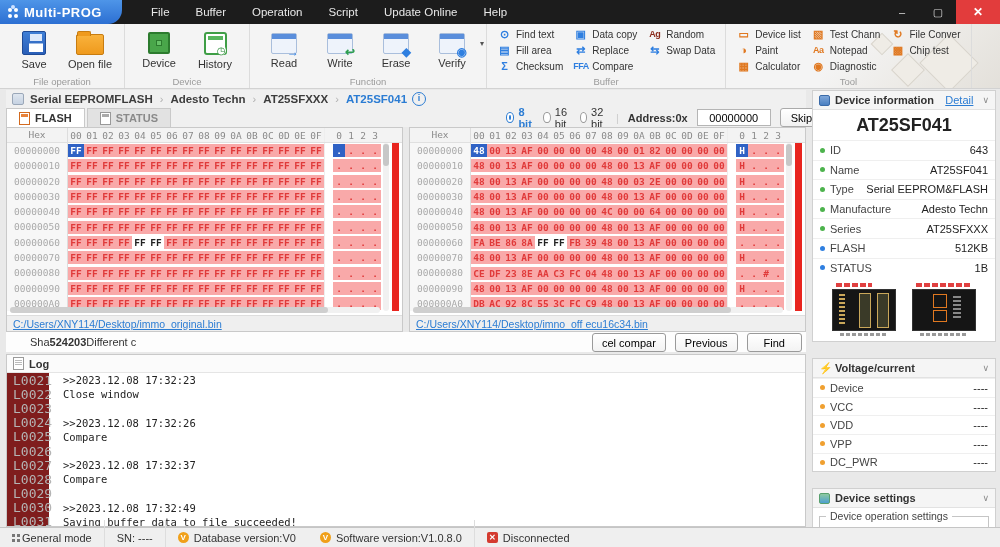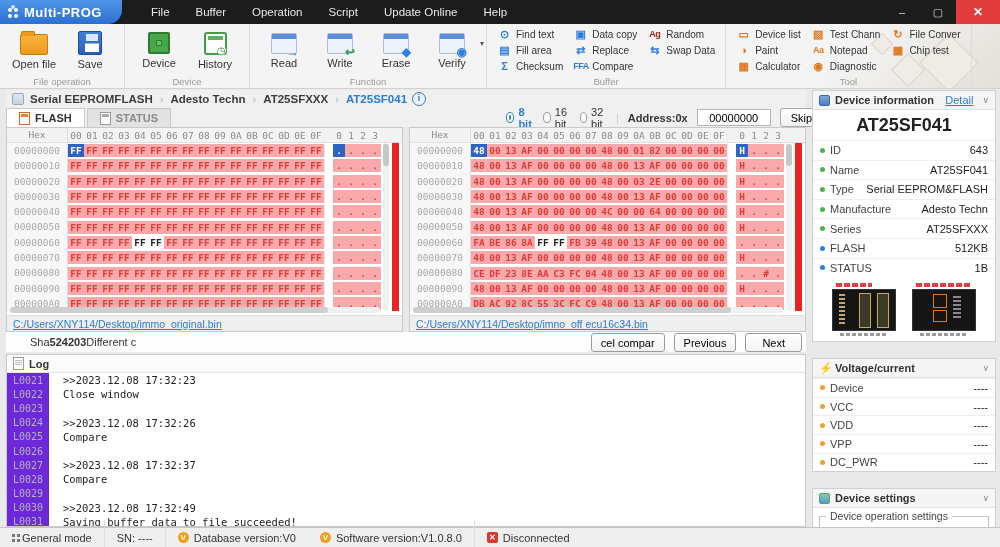--- a/index.html
+++ b/index.html
@@ -111,21 +111,21 @@
   .cmp-btn{height:17px;padding:0 9px;border:1px solid #9a9a9a;border-radius:3px;background:linear-gradient(180deg,#fff,#f3f3f3);font-size:11px;display:flex;align-items:center;cursor:default;white-space:nowrap;overflow:hidden;}
 
   
   .logpanel{position:absolute;top:354px;left:6px;width:800px;height:173px;background:#fff;border:1px solid #c9c9c9;box-sizing:border-box;overflow:hidden;}
   .log-header{height:17px;display:flex;align-items:center;gap:5px;padding-left:6px;border-bottom:1px solid #e5e5e5;background:#fbfbfb;}
   .log-ic{width:9px;height:11px;border:1px solid #9a9a9a;background:#fff;position:relative;}
   .log-ic::before{content:"";position:absolute;top:2px;left:1px;right:1px;height:1px;background:#bbb;box-shadow:0 2px 0 #bbb,0 4px 0 #bbb;}
   .log-title{font-size:11px;font-weight:bold;color:#333;}
   .log-body{position:absolute;top:18px;bottom:0;left:0;right:0;overflow:hidden;}
   .log-line{display:flex;height:14.2px;align-items:center;}
-  .log-num{width:42px;flex:0 0 42px;background:#6d28d9;color:#b4b4b4;font-family:"DejaVu Sans Mono",monospace;font-size:10px;padding-left:6px;box-sizing:border-box;height:100%;display:flex;align-items:center;}
+  .log-num{width:42px;flex:0 0 42px;background:#7f1d1d;color:#b4b4b4;font-family:"DejaVu Sans Mono",monospace;font-size:13px;padding-left:6px;box-sizing:border-box;height:100%;display:flex;align-items:center;}
   .log-text{font-family:"DejaVu Sans Mono",monospace;font-size:10.5px;color:#222;padding-left:14px;white-space:pre;}
 
   
   .sidebar{position:absolute;top:90px;left:812px;width:184px;bottom:20px;display:flex;flex-direction:column;gap:16px;overflow:hidden;}
   .sb-section{background:#fff;border:1px solid #d0d0d0;}
   .sb-header{height:18px;background:#f5f5f5;border-bottom:1px solid #e2e2e2;display:flex;align-items:center;gap:5px;padding:0 6px;}
   .sb-header-title{font-size:11px;font-weight:bold;color:#333;flex:1;}
   .sb-hic{width:11px;height:11px;border-radius:2px;flex:0 0 11px;}
   .sb-hic.info{background:linear-gradient(180deg,#7fa7d9,#4a7fc1);border:1px solid #3a6aa8;box-sizing:border-box;}
   .sb-hic.volt{background:none;color:#f09a1a;font-size:11px;line-height:11px;text-align:center;font-weight:bold;}
@@ -189,26 +189,26 @@
   <div class="ribbon">
     <div class="ribbon-deco">
       <i style="width:40px;height:40px;right:30px;top:18px;"></i>
       <i style="width:22px;height:22px;right:80px;top:34px;"></i>
       <i style="width:14px;height:14px;right:110px;top:12px;"></i>
     </div>
     <div id="ribbon-groups">
         <div class="tb-group">
           <div class="tb-body tb-big">
             <div class="tb-bigbtn">
+              <span class="tb-bigicon ic-save"></span>
+              <span class="tb-biglabel">Save</span>
+            </div>
+            <div class="tb-bigbtn">
               <span class="tb-bigicon ic-folder"></span>
               <span class="tb-biglabel">Open file</span>
-            </div>
-            <div class="tb-bigbtn">
-              <span class="tb-bigicon ic-save"></span>
-              <span class="tb-biglabel">Save</span>
             </div>
           </div>
           <span class="tb-group-label">File operation</span>
         </div>
         <div class="tb-group">
           <div class="tb-body tb-big">
             <div class="tb-bigbtn">
               <span class="tb-bigicon ic-chip"></span>
               <span class="tb-biglabel">Device</span>
             </div>
@@ -989,21 +989,21 @@
 
   <div class="comparebar">
     <span class="cmp-text">
       <span>Sha</span>
         <span class="cmp-count">524203</span>
         <span>Different c</span>
     </span>
     <span class="cmp-btns">
       <span class="cmp-btn">cel compar</span>
       <span class="cmp-btn">Previous</span>
-      <span class="cmp-btn" style="padding:0 16px;">Next</span>
+      <span class="cmp-btn" style="padding:0 16px;">Find</span>
     </span>
   </div>
 
   <div class="logpanel">
     <div class="log-header">
       <span class="log-ic"></span>
       <span class="log-title">Log</span>
     </div>
     <div class="log-body" id="log-body">
         <div class="log-line">

